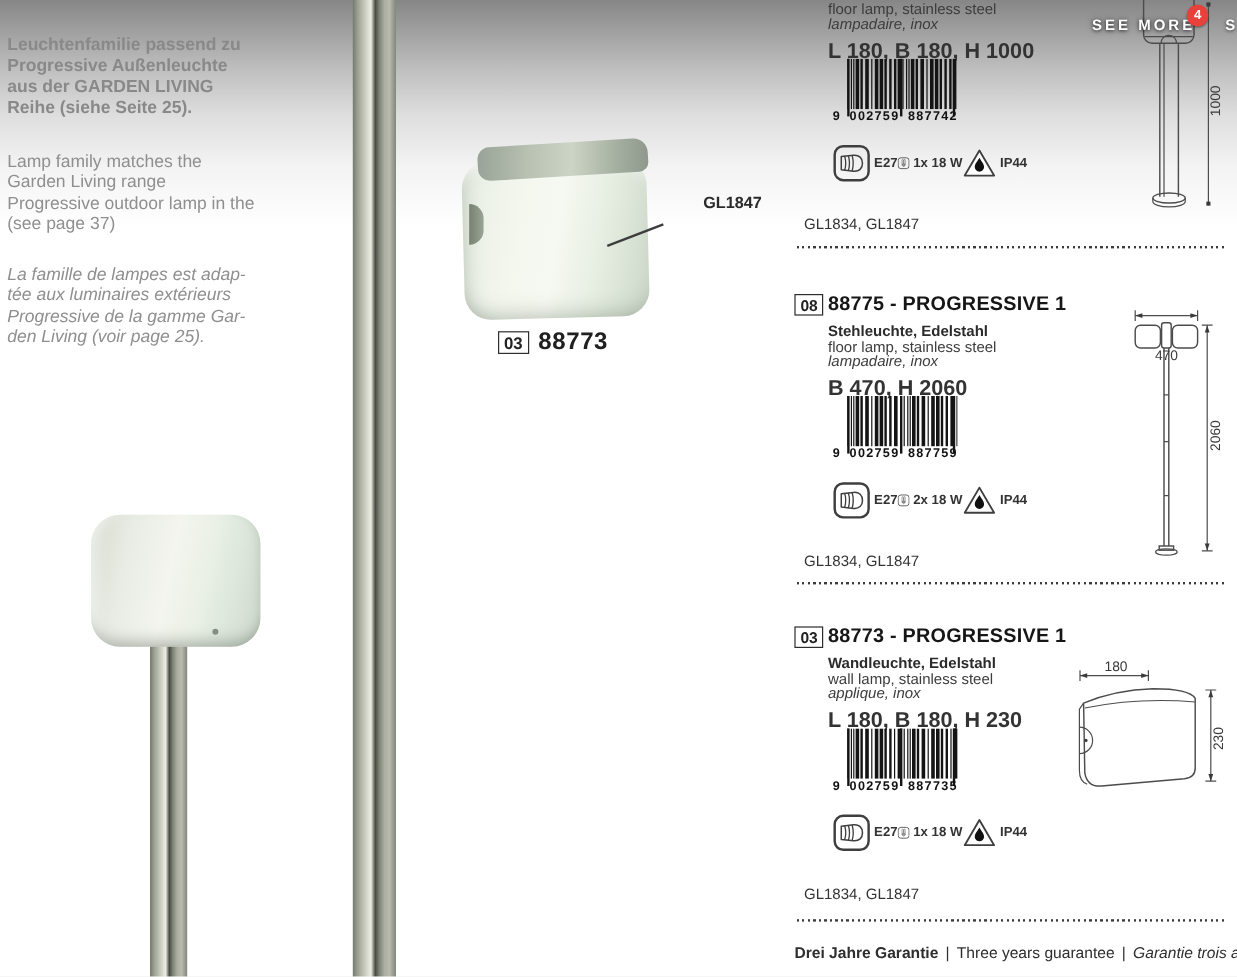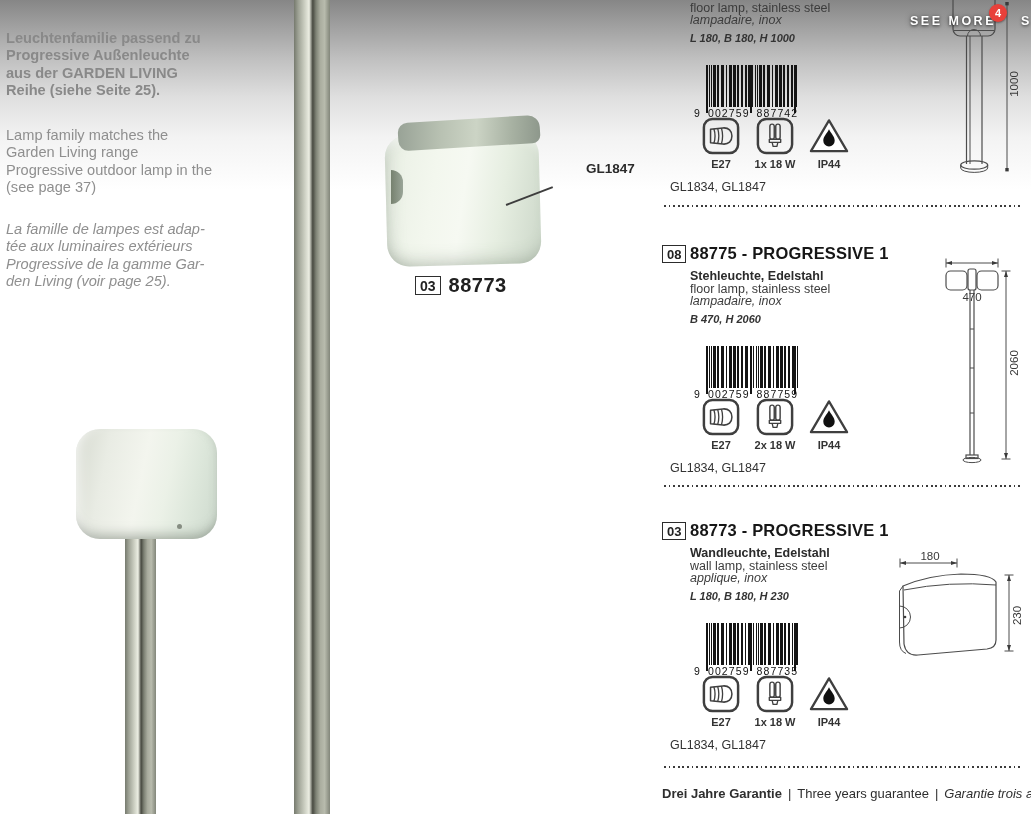--- a/index.html
+++ b/index.html
@@ -48,32 +48,32 @@
     text-shadow:0 1px 3px rgba(0,0,0,.65);z-index:30;}
 
   
   .sec{position:absolute;left:0;width:1031px;}
   .sec>*{position:absolute;}
   .h-num{left:662px;top:2px;border:1.6px solid #2c2c2c;font-size:13px;font-weight:bold;color:#222;padding:2px 4px 1px;line-height:1;}
   .h-title{left:690px;top:1px;font-size:16.5px;font-weight:bold;color:#161616;letter-spacing:.2px;}
   .t-de{left:690px;top:26px;font-size:12.5px;font-weight:bold;color:#2b2b2b;}
   .t-en{left:690px;top:38.5px;font-size:12.5px;color:#3c3c3c;}
   .t-fr{left:690px;top:51px;font-size:12.5px;font-style:italic;color:#3c3c3c;}
-  .t-dims{left:690px;top:70px;font-size:11px;font-weight:bold;color:#333;font-style:italic;}
+  .t-dims{left:690px;top:70px;font-size:18px;font-weight:bold;color:#333;}
   .t-gl{left:670px;top:218px;font-size:12.5px;font-weight:normal;color:#333;}
 
-  .barcode{left:694px;top:103px;width:108px;height:56px;}
+  .barcode{left:694px;top:87px;width:108px;height:56px;font-weight:bold;}
   .bars{position:absolute;left:12px;top:0;width:92px;height:42px;overflow:hidden;white-space:nowrap;font-size:0;}
   .bars i{display:inline-block;height:42px;background:#141414;vertical-align:top;}
   .guard{position:absolute;top:0;width:1.8px;height:48px;background:#141414;}
   .g1{left:12px}.g2{left:56px}.g3{left:100px}
   .bdigits{position:absolute;left:0;top:42px;width:108px;font-size:10.5px;color:#111;letter-spacing:1.1px;word-spacing:3px;background:transparent;}
 
   .icons{left:694px;top:155px;display:flex;}
-  .icon-item{width:54px;display:flex;flex-direction:column;align-items:center;gap:3px;}
+  .icon-item{width:54px;display:flex;flex-direction:row;align-items:center;gap:3px;}
   .icon-item .lbl{font-size:11px;font-weight:bold;color:#333;white-space:nowrap;}
 
   .dotline{position:absolute;left:664px;width:356px;height:2px;
     background:repeating-linear-gradient(90deg,#3b3b3b 0 1.8px,transparent 1.8px 4.6px);}
 
   .dim-label{position:absolute;font-size:11.5px;color:#3a3a3a;text-align:center;}
   .vlabel{display:flex;align-items:center;justify-content:center;transform:rotate(-90deg);}
 
   .guarantee{position:absolute;left:662px;top:786px;font-size:13px;color:#2e2e2e;white-space:nowrap;}
   .guarantee .gde{font-weight:bold;}

